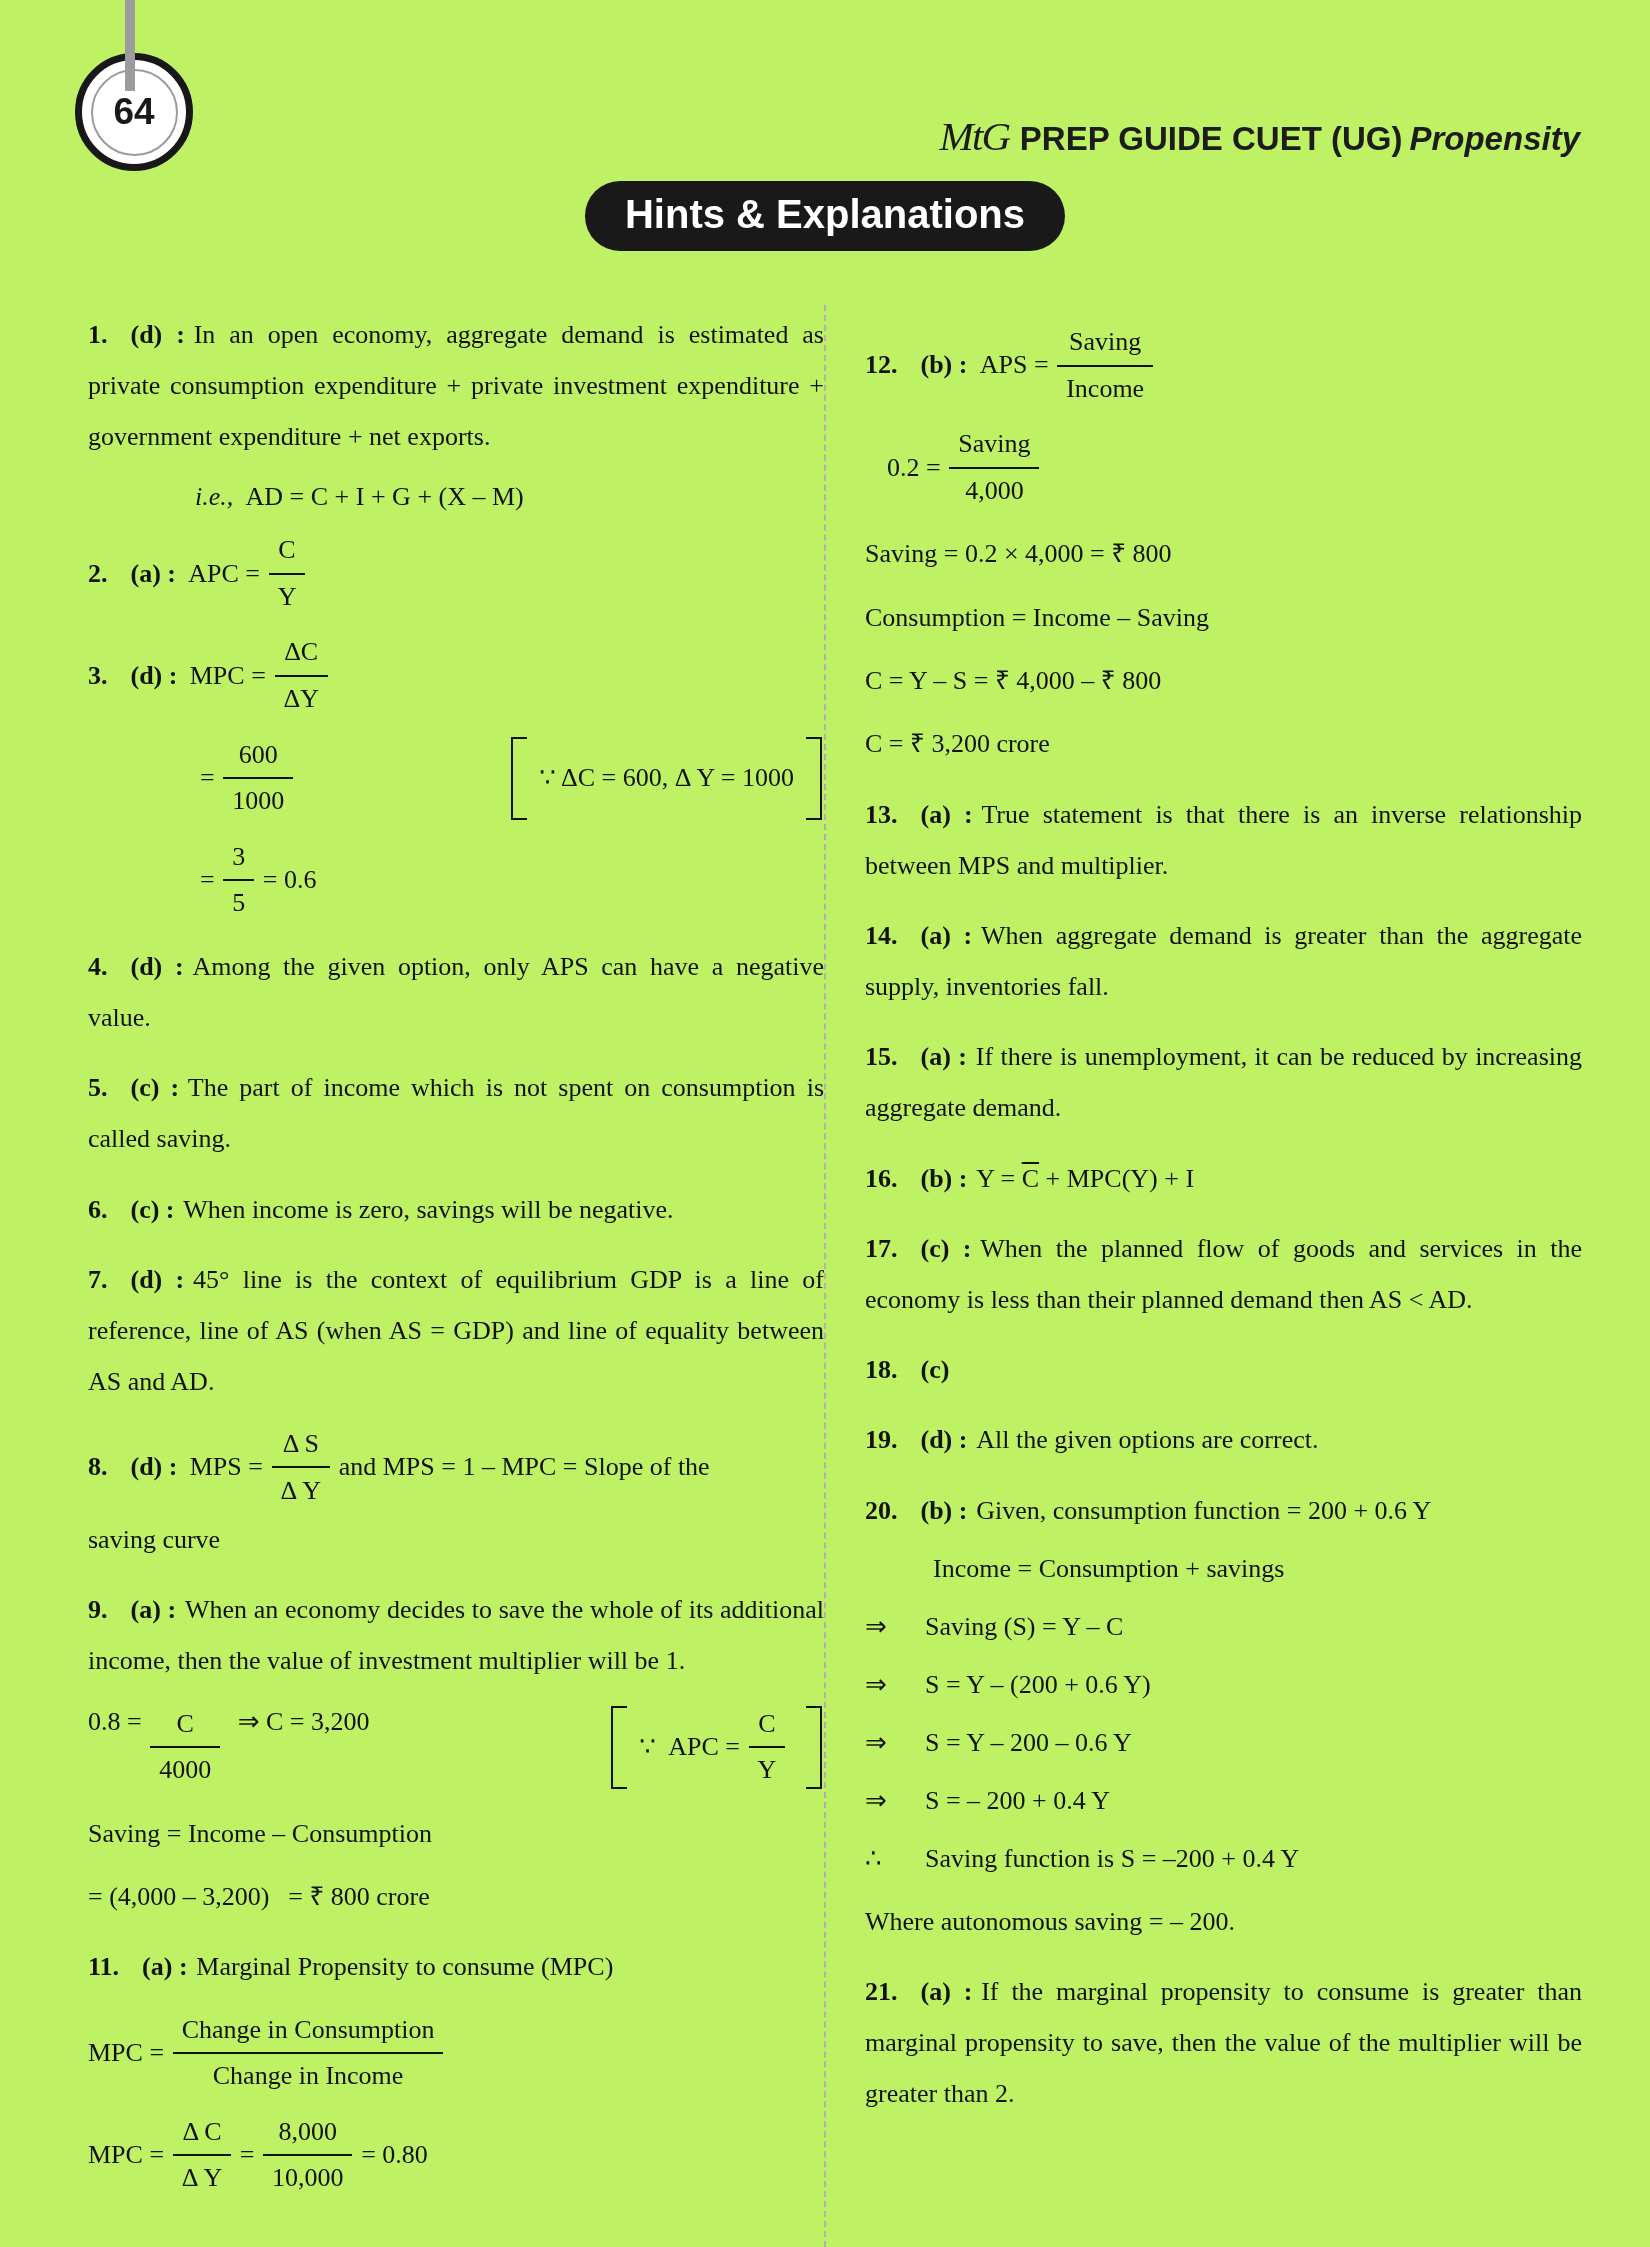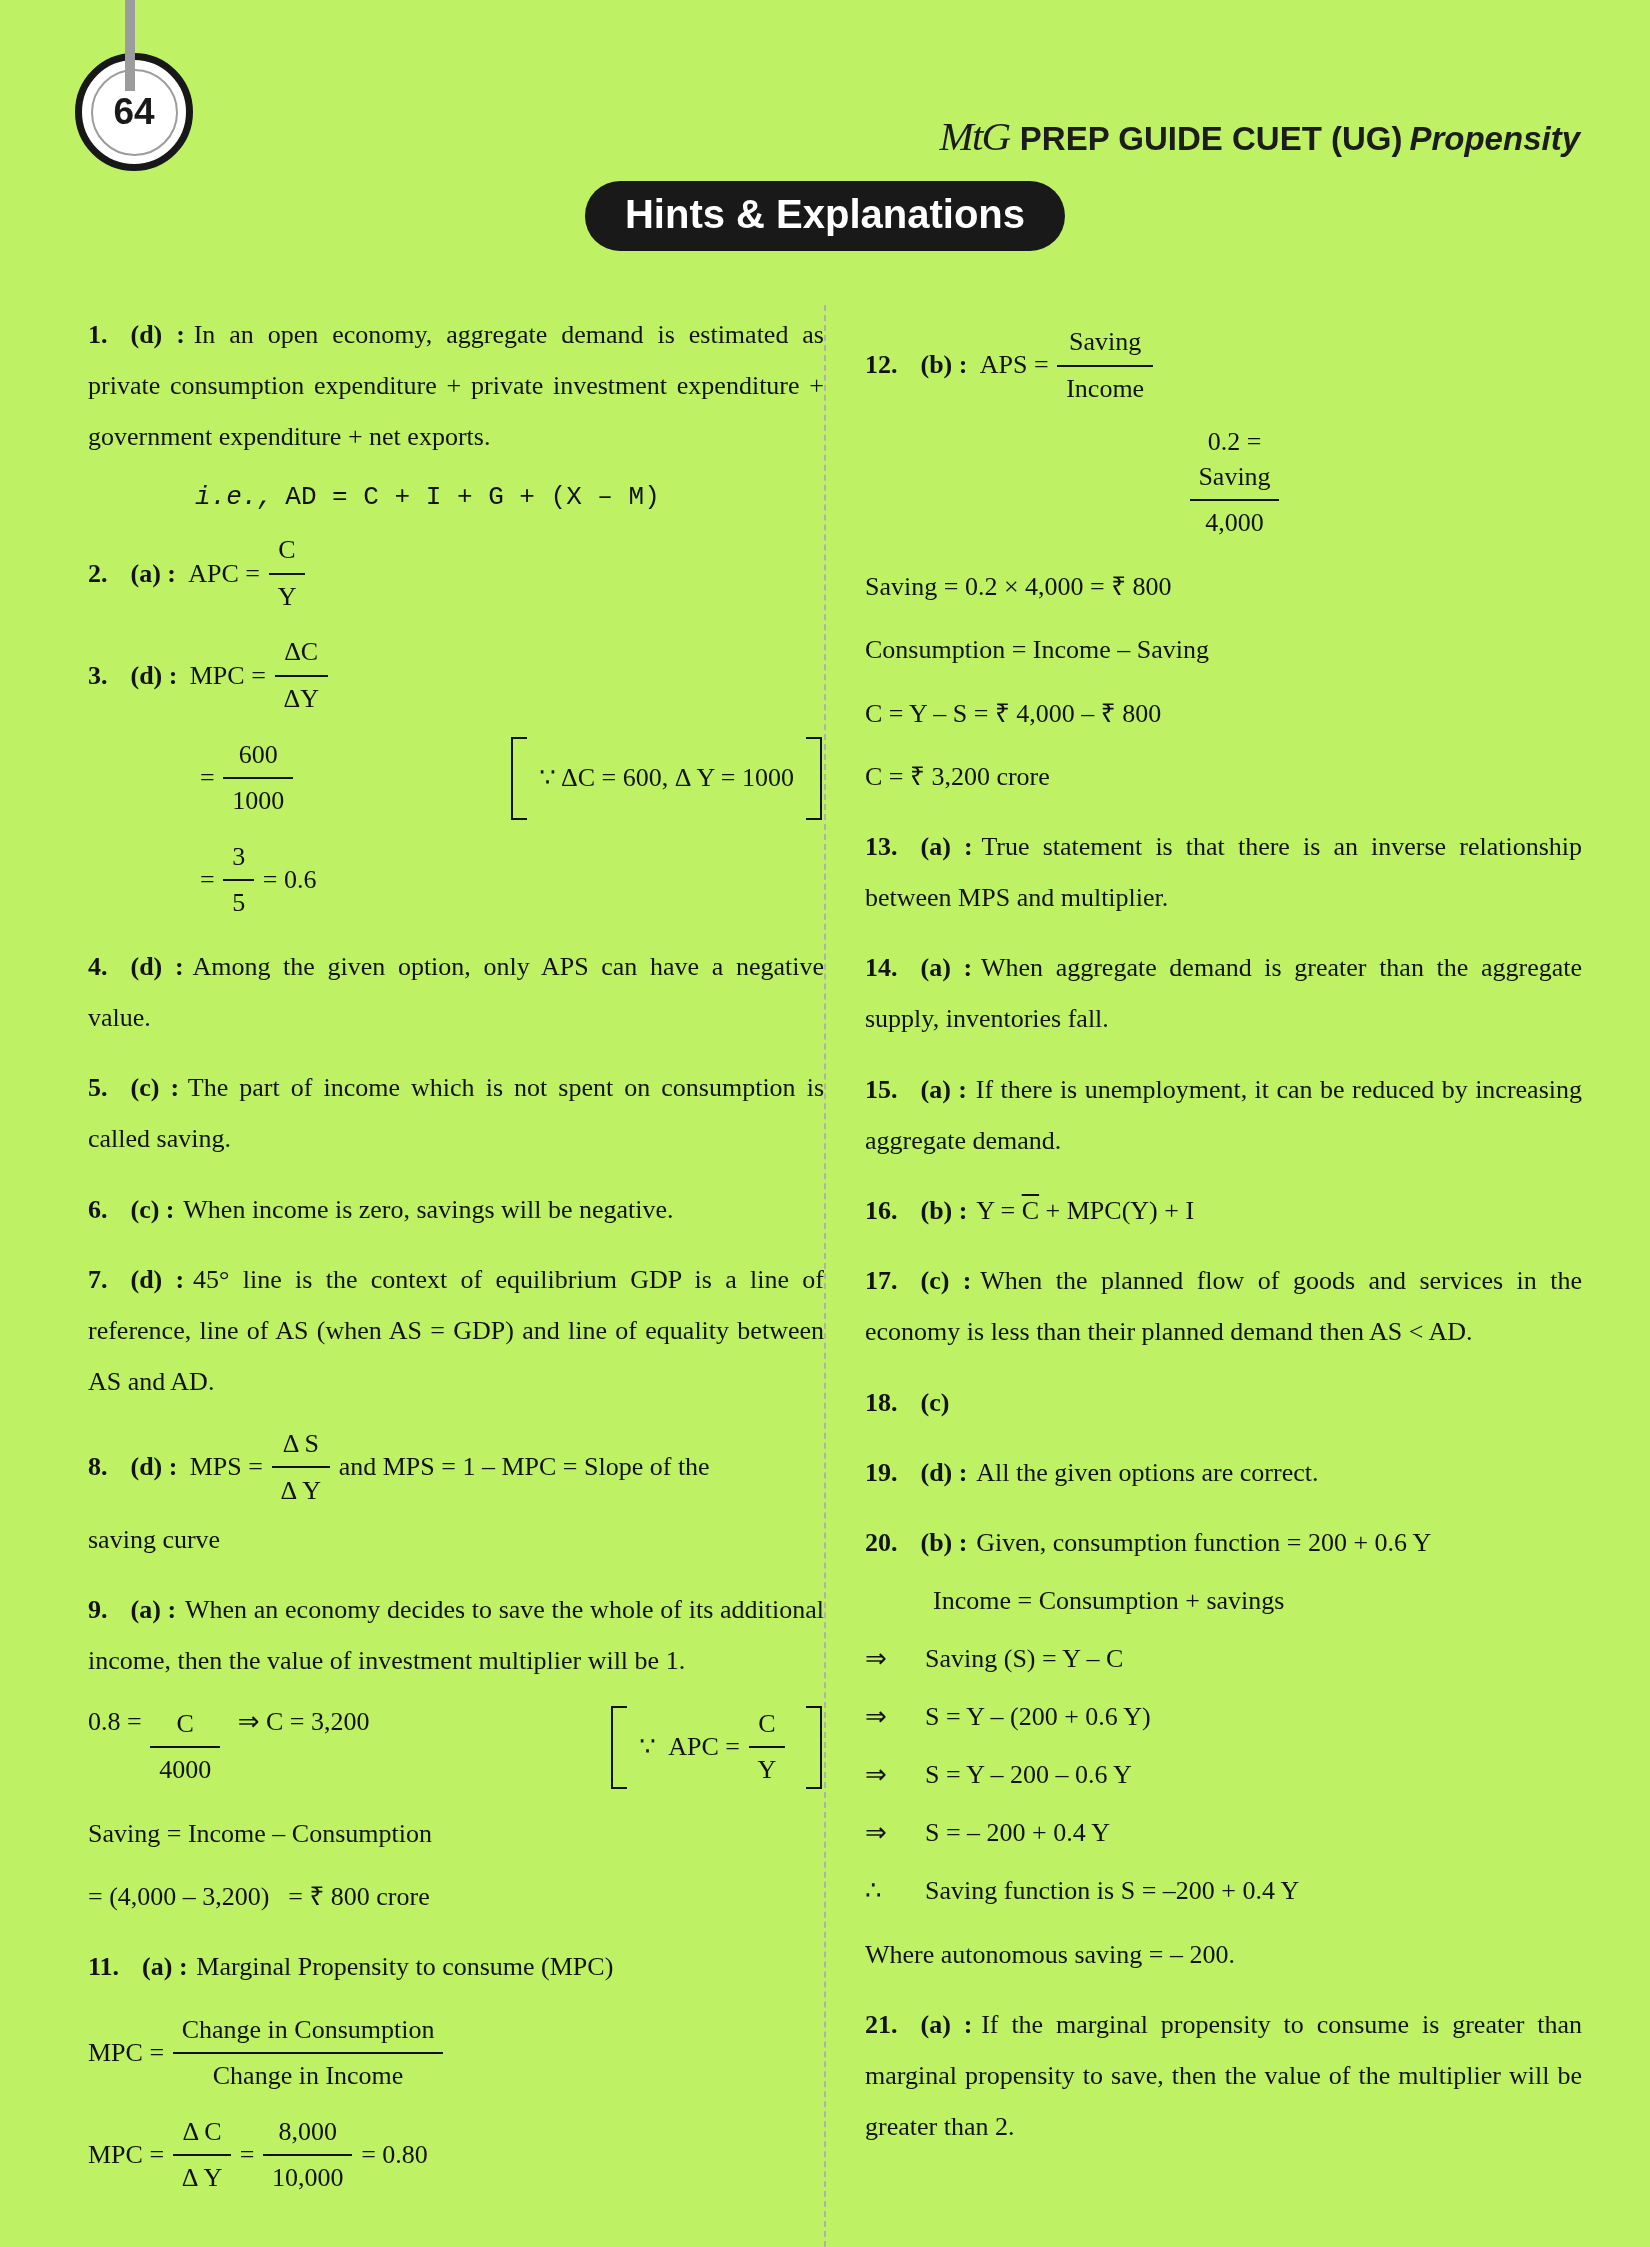--- a/index.html
+++ b/index.html
@@ -38,21 +38,21 @@
   .op { font-weight:700; margin-right:8.8px; }
   .frow { display:flex; align-items:center; line-height:1.25; margin:19.3px 0; white-space:nowrap; }
   .frow .gap { margin-right:12.3px; }
   .fr { display:inline-flex; flex-direction:column; text-align:center; margin:0 8.8px; vertical-align:middle; }
   .fr .n { display:block; padding:1.8px 8.8px 6.1px; }
   .fr .d { display:block; border-top:2.6px solid #121212; padding:6.1px 8.8px 1.8px; }
   .bgrp { display:inline-flex; align-items:center; align-self:stretch; }
   .bk { width:14px; align-self:stretch; flex:0 0 14px; }
   .bk.l { border-left:2.6px solid #121212; border-top:2.6px solid #121212; border-bottom:2.6px solid #121212; margin-right:12.3px; }
   .bk.r { border-right:2.6px solid #121212; border-top:2.6px solid #121212; border-bottom:2.6px solid #121212; margin-left:12.3px; }
-  .ind-ie { margin-left:107px;font-family:Liberation Mono, monospace; }
+  .ind-ie { margin-left:107px; }
   .ind-eq { margin-left:112px; }
   .ind-sm { margin-left:49px; }
   .spread { justify-content:space-between; padding-right:1.8px; }
   .wnote { display:flex; align-items:stretch; margin:0 0 26px; line-height:51px; }
   .wnote .bk { width:16px; flex:0 0 16px; }
   .wbody { padding:0 3.5px; }
   .arrow { display:flex; line-height:51px; margin:7px 0; }
   .arrow .sym { flex:0 0 60px; width:60px; }
   .subline { margin-left:68px; line-height:51px; margin-top:7px; margin-bottom:7px; }
   .plain { line-height:51px; margin:12.3px 0; }
@@ -226,21 +226,21 @@
 
       <div class="frow">
         <b class="no">12.</b>
         <b class="op gap">(b) :</b>
         <span>APS =</span>
         <span class="fr">
             <span class="n">Saving</span>
             <span class="d">Income</span>
           </span>
       </div>
-      <div class="frow" style="margin-left:22px;flex-direction:column;">
+      <div class="frow" style="margin-left:22px;">
         <span>0.2 =</span>
         <span class="fr">
             <span class="n">Saving</span>
             <span class="d">4,000</span>
           </span>
       </div>
       <div class="plain"><span>Saving = 0.2 × 4,000 = ₹ 800</span></div>
       <div class="plain"><span>Consumption = Income – Saving</span></div>
       <div class="plain"><span>C = Y – S = ₹ 4,000 – ₹ 800</span></div>
       <div class="plain"><span>C = ₹ 3,200 crore</span></div>

